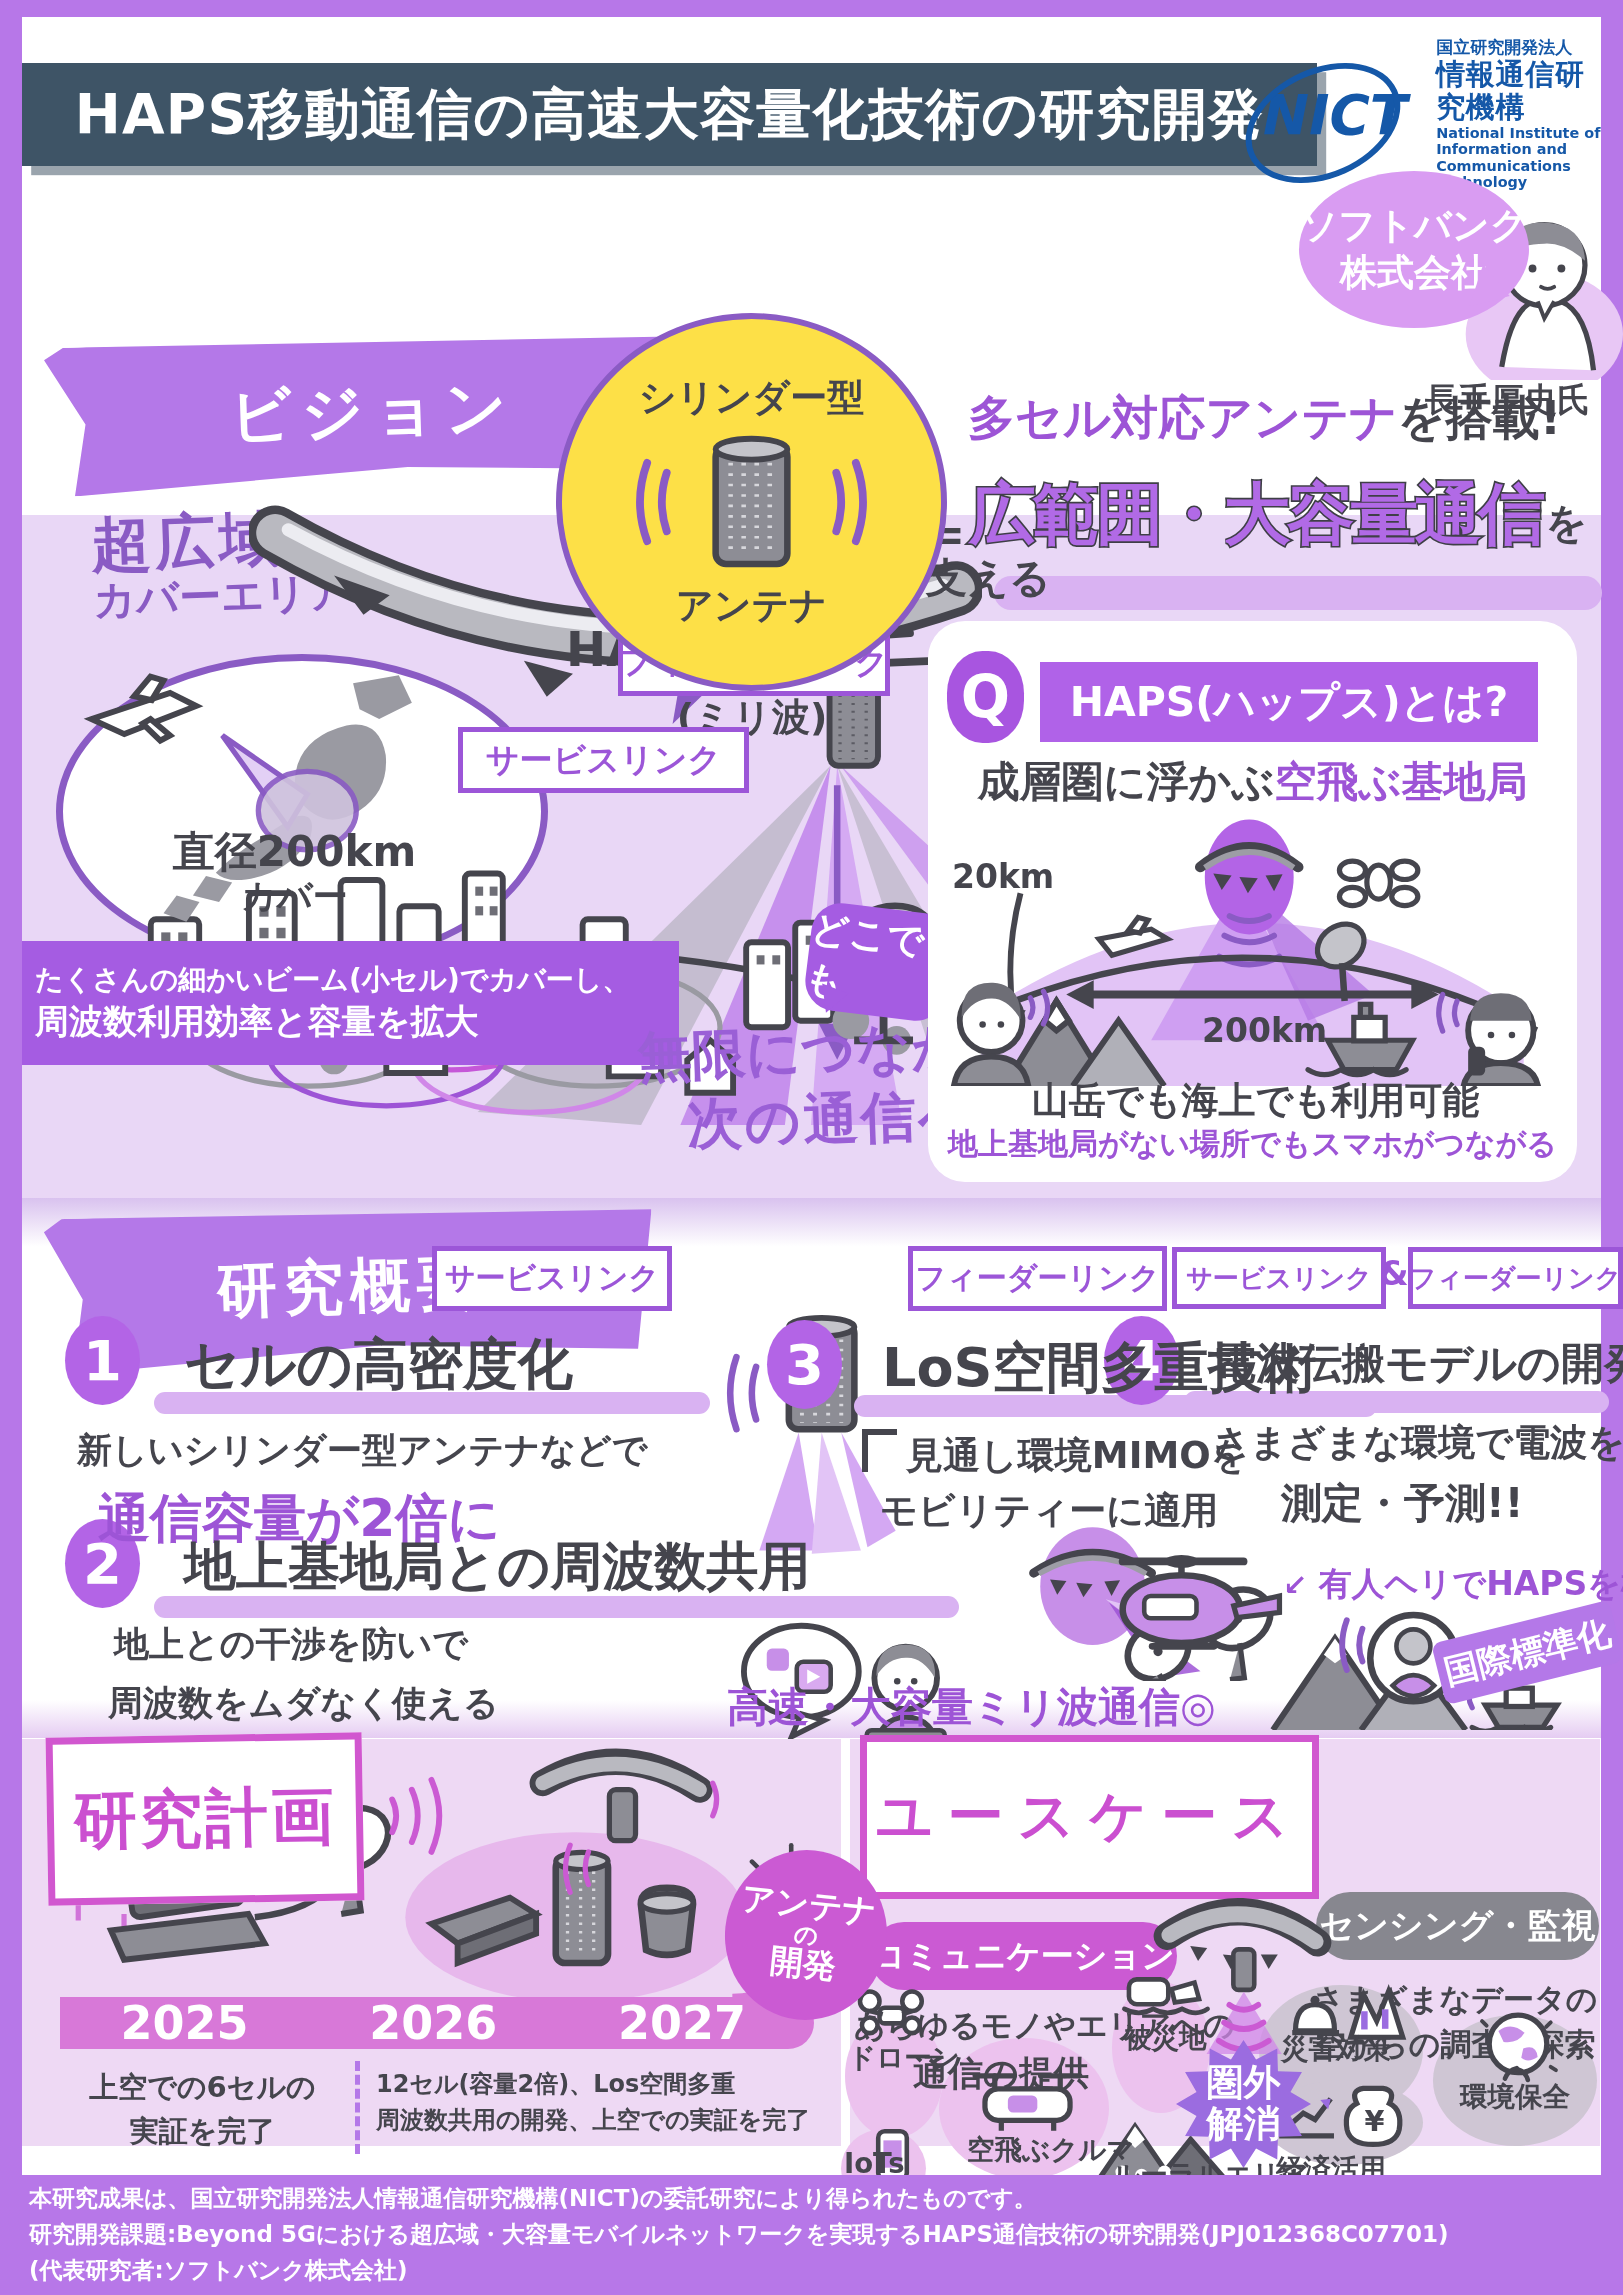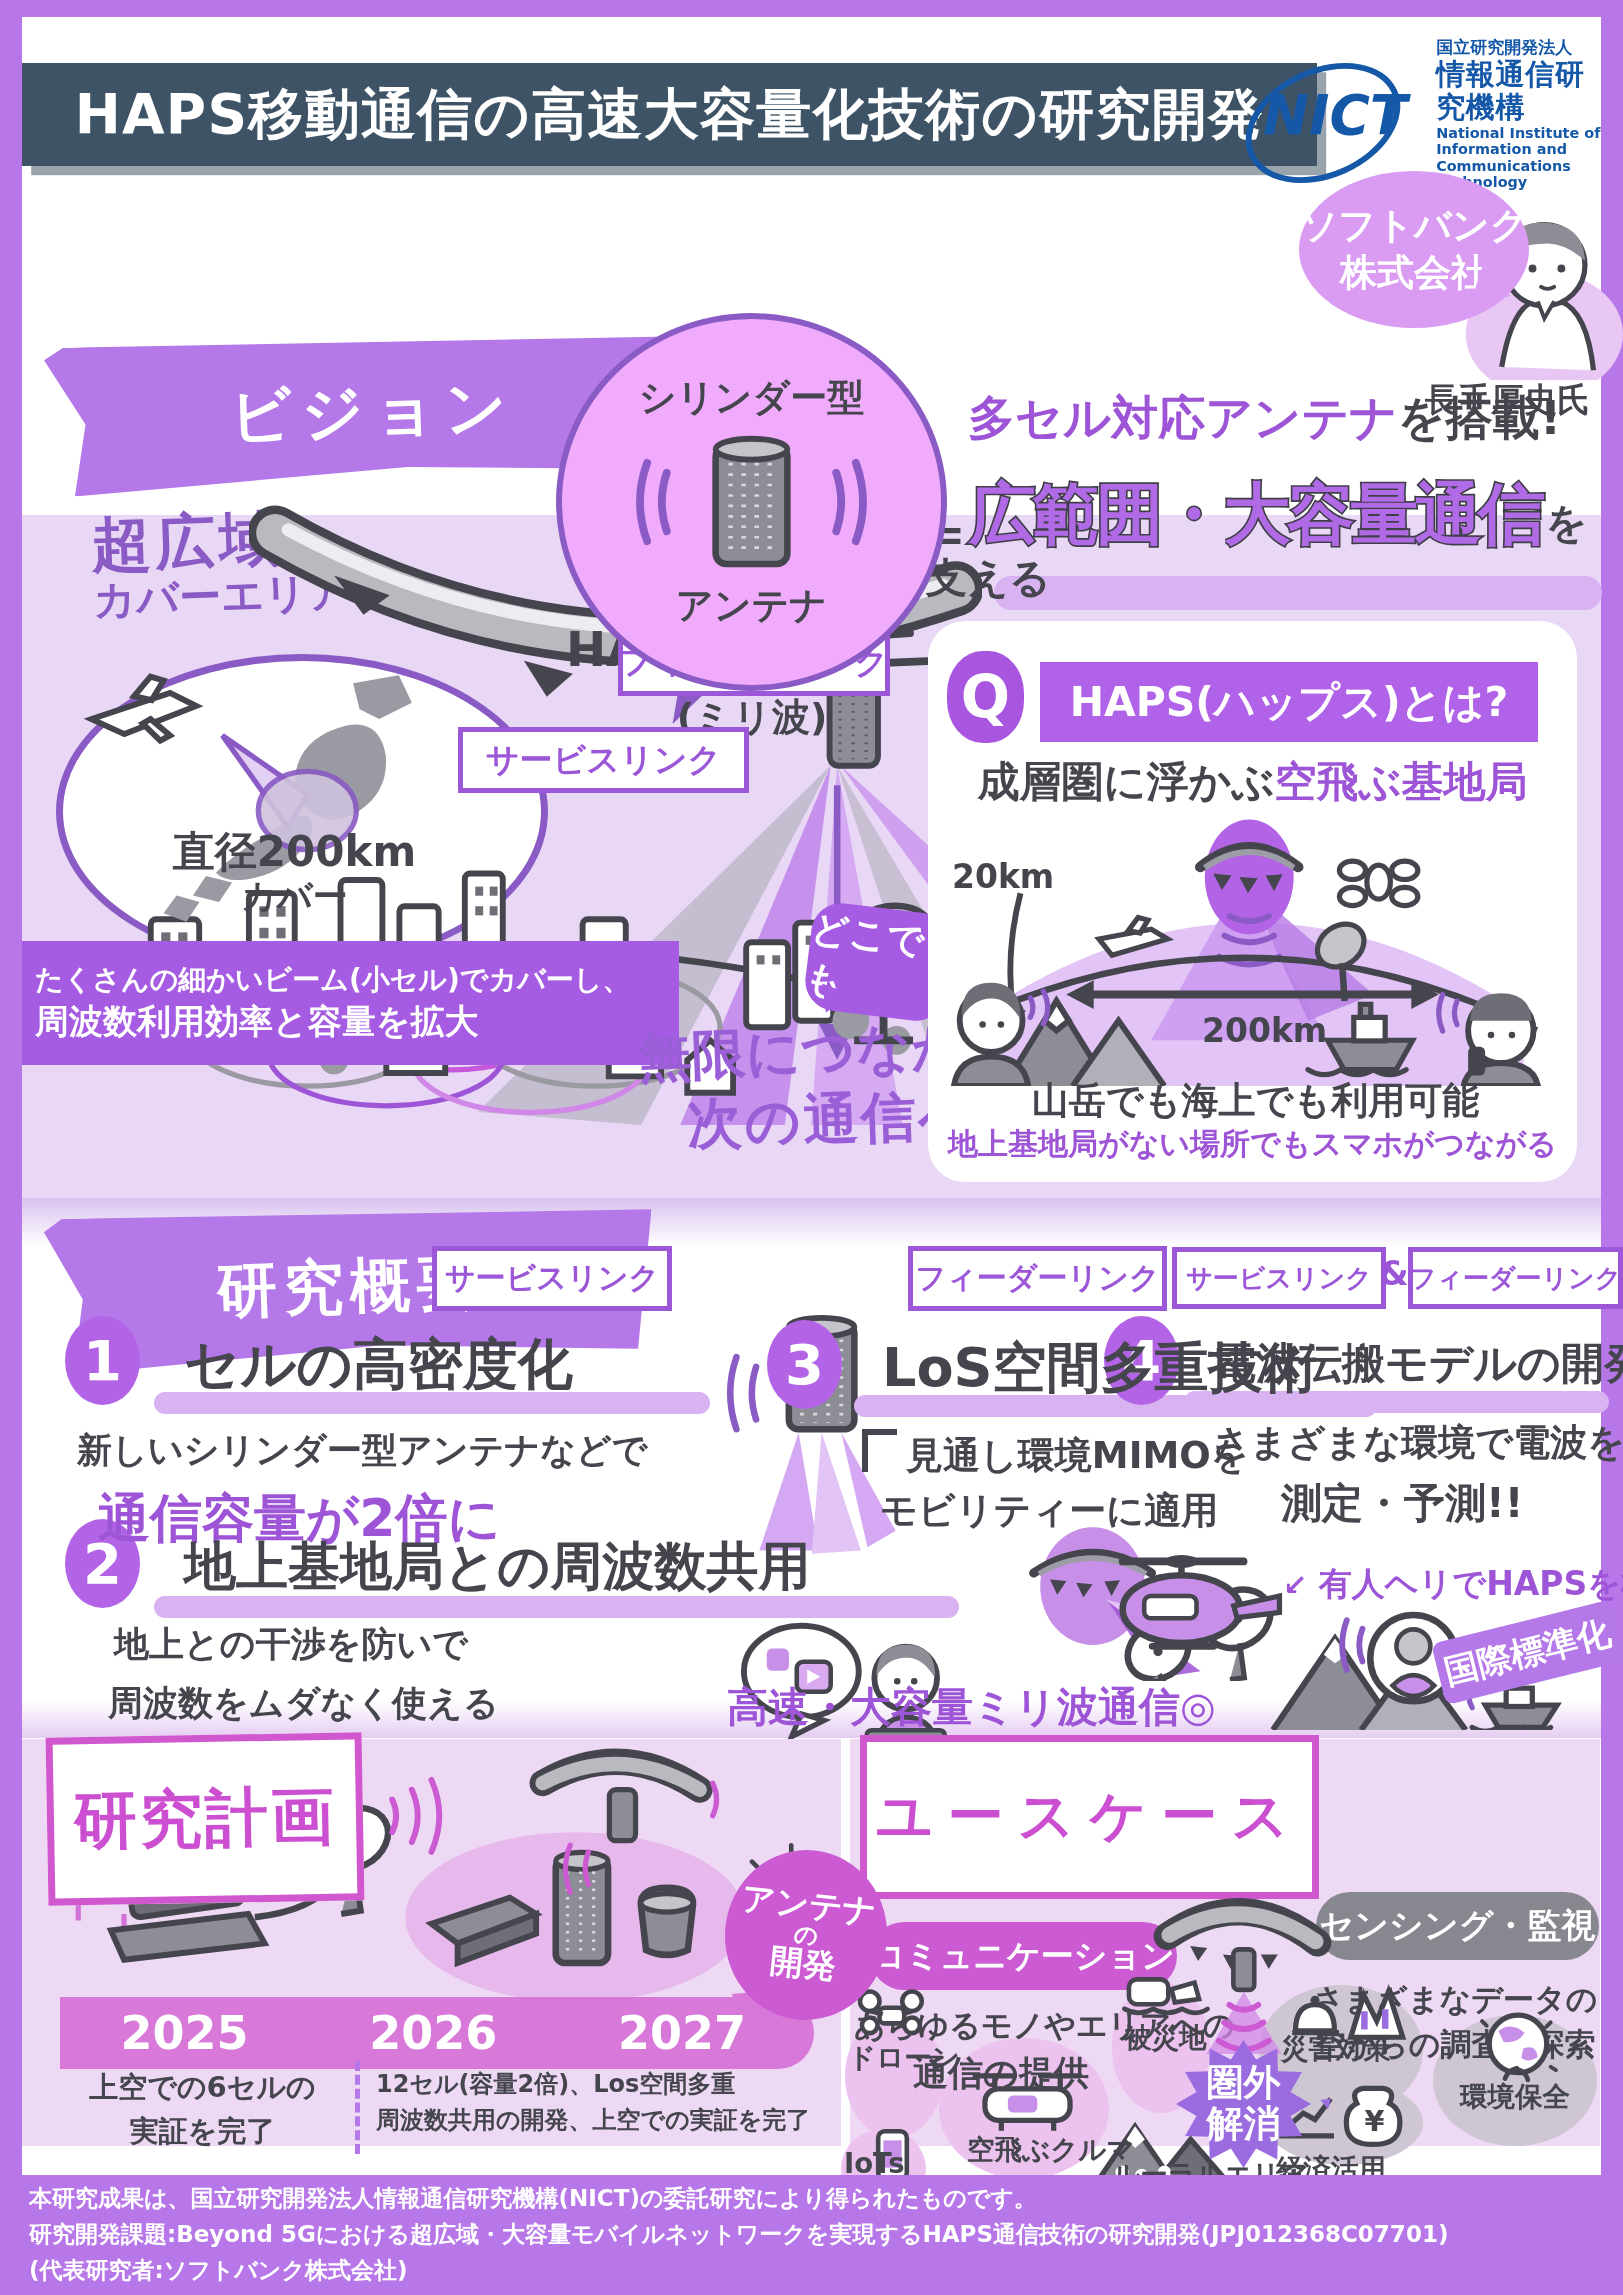--- a/index.html
+++ b/index.html
@@ -39,21 +39,21 @@
   .vision-panel{left:22px;top:515px;width:1579px;height:683px;background:#e9d7f6;}
   .vision-ribbon{left:46px;top:337px;width:654px;height:149px;font-size:61px;letter-spacing:9.2px;transform:rotate(-2deg);}
   .coverage{left:92px;top:504px;width:445px;transform:rotate(-2deg);color:#8a5bc4;font-weight:700;line-height:1.1;}
   .coverage .c1{font-size:60px;letter-spacing:3.9px;}
   .coverage .c2{font-size:42px;}
   .map-ellipse{left:56px;top:654px;width:478px;height:301px;background:#fff;border:7.9px solid #8a5bc4;border-radius:50%;z-index:2;}
   .map-cap{left:98px;top:828px;width:393px;text-align:center;font-weight:700;line-height:1.15;z-index:3;}
   .map-cap .m1{font-size:42px;}
   .map-cap .m2{font-size:35px;}
   .haps-label{left:566px;top:621px;font-size:48px;font-weight:700;z-index:3;}
-  .ant-bubble{left:556px;top:313px;width:379px;height:366px;background:#f0abfc;border:6.5px solid #8a5bc4;border-radius:50%;z-index:4;
+  .ant-bubble{left:556px;top:313px;width:379px;height:366px;background:#fde047;border:6.5px solid #8a5bc4;border-radius:50%;z-index:4;
       display:flex;flex-direction:column;align-items:center;justify-content:center;gap:3.9px;}
   .ant-bubble .t{font-size:37px;font-weight:700;}
   .ant-tail{left:659px;top:648px;width:0;height:0;border:26px solid transparent;border-top:79px solid #8a5bc4;
       transform:rotate(28deg);z-index:3;}
   .multicell{left:968px;top:387px;width:641px;font-size:47px;font-weight:700;white-space:nowrap;z-index:2;}
   .headline{left:926px;top:481px;width:687px;z-index:2;line-height:1;}
   .headline .eq{font-size:47px;font-weight:700;vertical-align:middle;}
   .headline .big{font-size:67px;font-weight:700;letter-spacing:-3.3px;color:#b16ae6;
       -webkit-text-stroke:3.3px #3f3f47;paint-order:stroke fill;}
   .headline .suf{font-size:41px;font-weight:700;}
@@ -99,21 +99,21 @@
   .bracket{border-left:6.5px solid #45454d;border-top:6.5px solid #45454d;width:29px;height:37px;z-index:2;}
   
   .plan-panel{left:22px;top:1739px;width:819px;height:407px;background:#eed9f4;}
   .uc-panel{left:850px;top:1739px;width:750px;height:407px;background:#eed9f4;}
   .plan-title{left:47px;top:1735px;width:302px;height:154px;background:#fff;border:7.9px solid #d157cf;transform:rotate(-1deg);
       display:flex;align-items:center;justify-content:center;z-index:3;}
   .plan-title span{color:#cb4fd0;font-size:63px;font-weight:700;letter-spacing:2.6px;}
   .ant-dev{left:725px;top:1850px;width:162px;height:170px;background:#cb5ad3;border-radius:50%;color:#fff;text-align:center;
       font-weight:700;display:flex;flex-direction:column;align-items:center;justify-content:center;line-height:1.05;transform:rotate(6deg);z-index:4;}
   .ant-dev .a1{font-size:33px;} .ant-dev .a2{font-size:23.6px;} .ant-dev .a3{font-size:33px;}
-  .timeline{left:60px;top:1997px;width:754px;height:72px;background:#d878d8;border-radius:0 39px 39px 0;z-index:2;
+  .timeline{left:60px;top:1997px;width:754px;height:52px;background:#d878d8;border-radius:0 39px 39px 0;z-index:2;
       display:flex;align-items:center;color:#fff;font-size:46px;font-weight:700;}
   .timeline .yr{width:33%;text-align:center;}
   .mile{font-size:29px;font-weight:700;line-height:1.5;z-index:2;}
   .mile-div{left:355px;top:2061px;height:93px;border-left:5.2px dashed #b478e8;z-index:2;}
   
   .uc-title{left:860px;top:1735px;width:445px;height:150px;background:#fff;border:7.9px solid #d157cf;
       display:flex;align-items:center;justify-content:center;z-index:3;}
   .uc-title span{color:#cb4fd0;font-size:56px;font-weight:700;letter-spacing:14.4px;}
   .comm-pill{left:870px;top:1922px;width:307px;height:68px;background:#cb5ad3;font-size:33px;z-index:3;}
   .sense-pill{left:1316px;top:1892px;width:283px;height:68px;background:#87878f;font-size:34px;z-index:3;}

